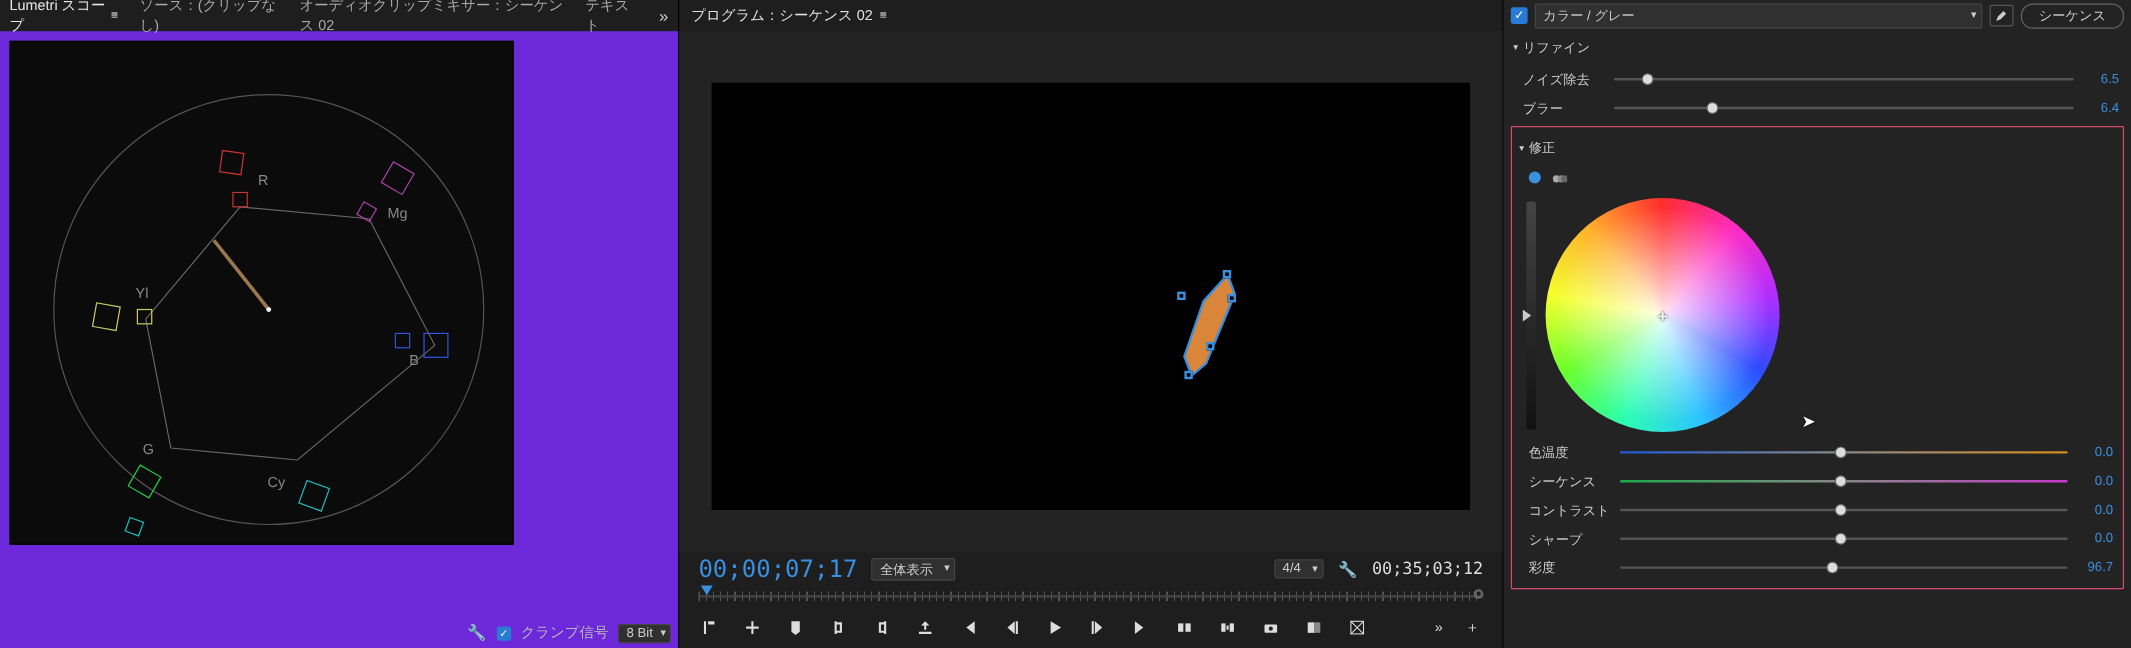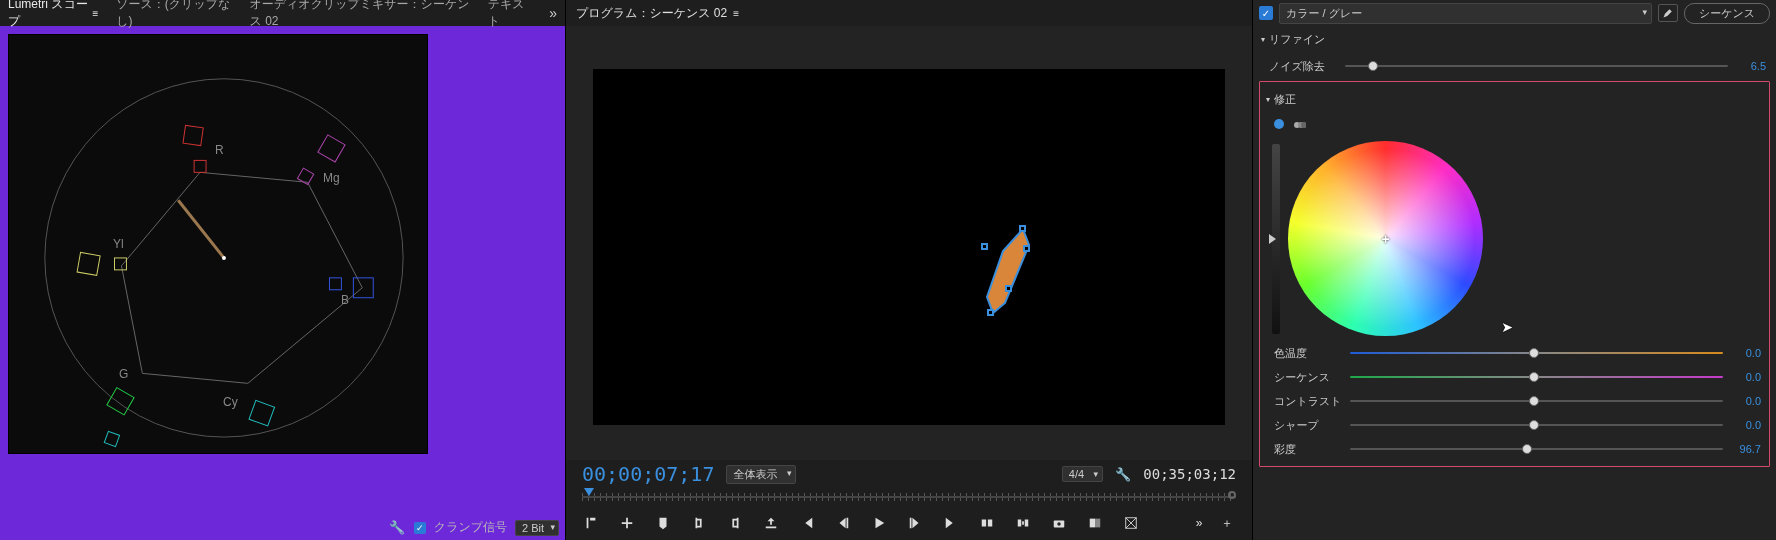--- a/index.html
+++ b/index.html
@@ -133,21 +133,21 @@
       <div class="scope-label" style="top:258px;left:332px">B</div>
       <div class="scope-label" style="top:360px;left:214px">Cy</div>
       <div class="scope-label" style="top:332px;left:110px">G</div>
       <div class="scope-label" style="top:202px;left:104px">Yl</div>
     </div>
 
     <div class="left-footer">
       <span class="wrench">🔧</span>
       <span class="check">✓</span>
       <span>クランプ信号</span>
-      <span class="bitselect"><span>2 Bit</span></span>
+      <span class="bitselect"><span>8 Bit</span></span>
     </div>
   </div>
 
   <div class="center-panel">
     <div class="center-tabs">
       <div class="prog-tab">
         <span>プログラム：シーケンス 02</span>
         <span class="menu-icn" style="font-size:10px">≡</span>
       </div>
     </div>
@@ -288,20 +288,27 @@
         <span class="arrow">▾</span>
         <span>リファイン</span>
       </div>
     <div class="slider-row">
       <label>ノイズ除去</label>
       <div class="slider-track slider-gray">
           <div class="slider-thumb" style="left:6%"></div>
         </div>
       <span class="slider-val">6.5</span>
     </div>
+    <div class="slider-row">
+      <label>ブラー</label>
+      <div class="slider-track slider-gray">
+          <div class="slider-thumb" style="left:20%"></div>
+        </div>
+      <span class="slider-val">6.4</span>
+    </div>
 
     <div class="correction">
       <div class="section-head">
           <span class="arrow">▾</span>
           <span>修正</span>
         </div>
       <div class="mode-toggle">
         <div class="mode-dot blue"></div>
         <div class="mode-tri">
             <svg viewBox="0 0 12 12">

